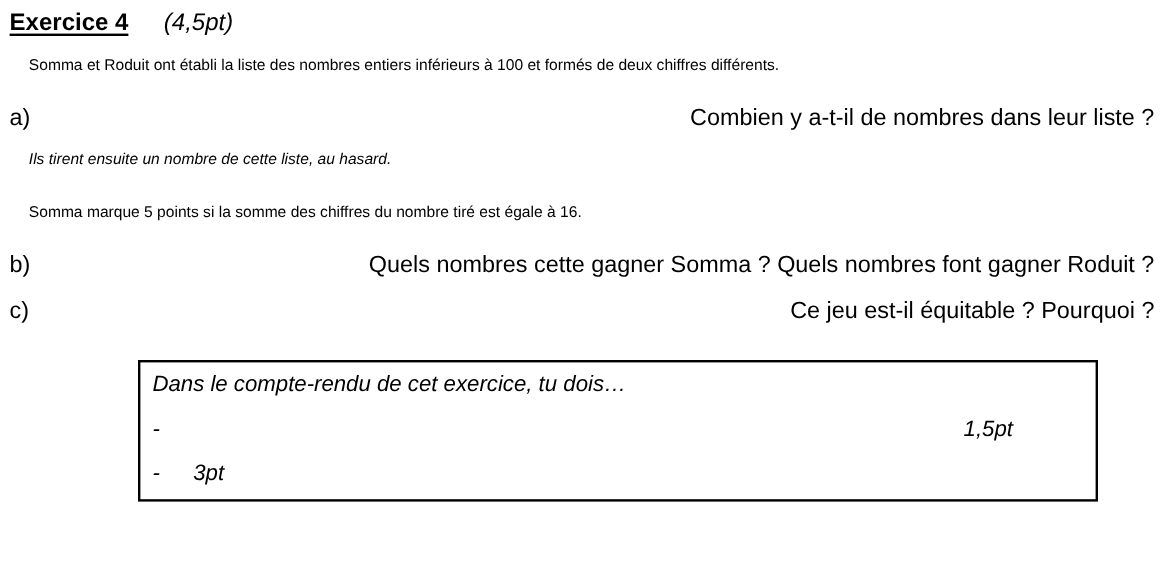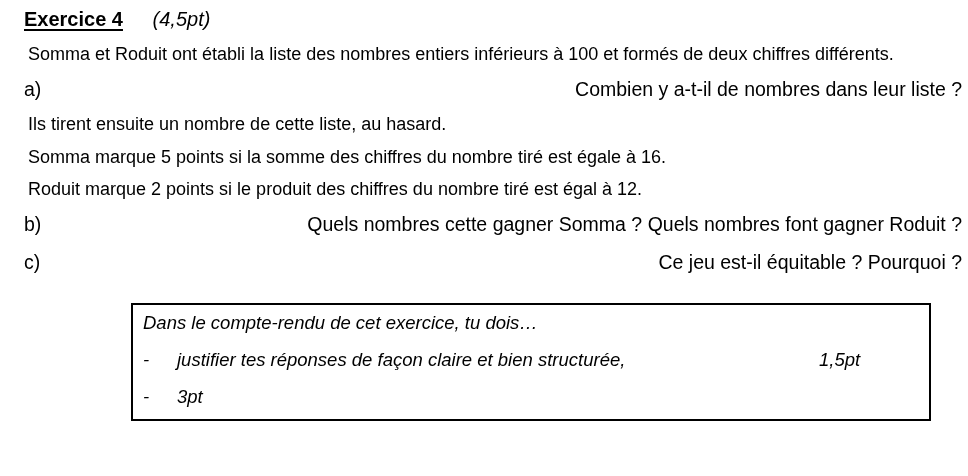--- a/index.html
+++ b/index.html
@@ -11,54 +11,54 @@
     width: 968px;
     height: 476px;
     overflow: hidden;
     font-family: "Liberation Sans", sans-serif;
     color: #000000;
   }
   .page {
     box-sizing: border-box;
     width: 968px;
     height: 476px;
-    padding: 7px 6px 0 24px;
+    padding: 7px 6px 0 8px;
   }
   .title-row {
     font-size: 20px;
     line-height: 24px;
     white-space: nowrap;
   }
   .title {
     font-weight: bold;
     text-decoration: underline;
     text-underline-offset: 3px;
     text-decoration-thickness: 2px;
   }
   .points-tag {
     font-style: italic;
     margin-left: 24px;
   }
   .line {
-    font-size: 18px;
+    font-size: 13px;
     line-height: 28px;
-    margin: 4px;
+    margin: 16px;
   }
   .intro { margin-top: 9px; }
   .q {
     display: flex;
     font-size: 19.5px;
     line-height: 28px;
   }
   .q-label {
     flex: 0 0 34px;
   }
   .q-text { flex: 1; text-align: right; }
   .q-a { margin-top: 7px; }
-  .statement-draw { margin-top: 7px; }
+  .statement-draw { margin-top: 7px; font-style: italic; }
   .pair { margin-top: 5px; }
   .q-b { margin-top: 7px; }
   .q-c { margin-top: 10px; }
   .note-box {
     box-sizing: border-box;
     margin-top: 27px;
     margin-left: 107px;
     width: 800px;
     border: 2px solid #000000;
     padding: 6px 10px 10px 10px;
@@ -93,40 +93,38 @@
 
   <div class="q q-a">
     <span class="q-label">a)</span>
     <span class="q-text">Combien y a-t-il de nombres dans leur liste ?</span>
   </div>
 
   <p class="line statement-draw">Ils tirent ensuite un nombre de cette liste, au hasard.</p>
 
   <div class="pair">
     <p class="line">Somma marque 5 points si la somme des chiffres du nombre tiré est égale à 16.</p>
-    <p class="line">Roduit marque 2 points si le produit des chiffres du nombre tiré est égal à 12.</p>
   </div>
 
   <div class="q q-b">
     <span class="q-label">b)</span>
     <span class="q-text">Quels nombres cette gagner Somma ? Quels nombres font gagner Roduit ?</span>
   </div>
 
   <div class="q q-c">
     <span class="q-label">c)</span>
     <span class="q-text">Ce jeu est-il équitable ? Pourquoi ?</span>
   </div>
 
   <div class="note-box">
     <p class="note-intro">Dans le compte-rendu de cet exercice, tu dois…</p>
 
     <div class="note-item">
       <span class="note-dash">-</span>
       <div class="note-lines">
-        <div>justifier tes réponses de façon claire et bien structurée,</div>
       </div>
       <span class="note-pts">1,5pt</span>
     </div>
 
     <div class="note-item">
       <span class="note-dash">-</span>
       <span class="note-pts">3pt</span>
     </div>
   </div>
 

